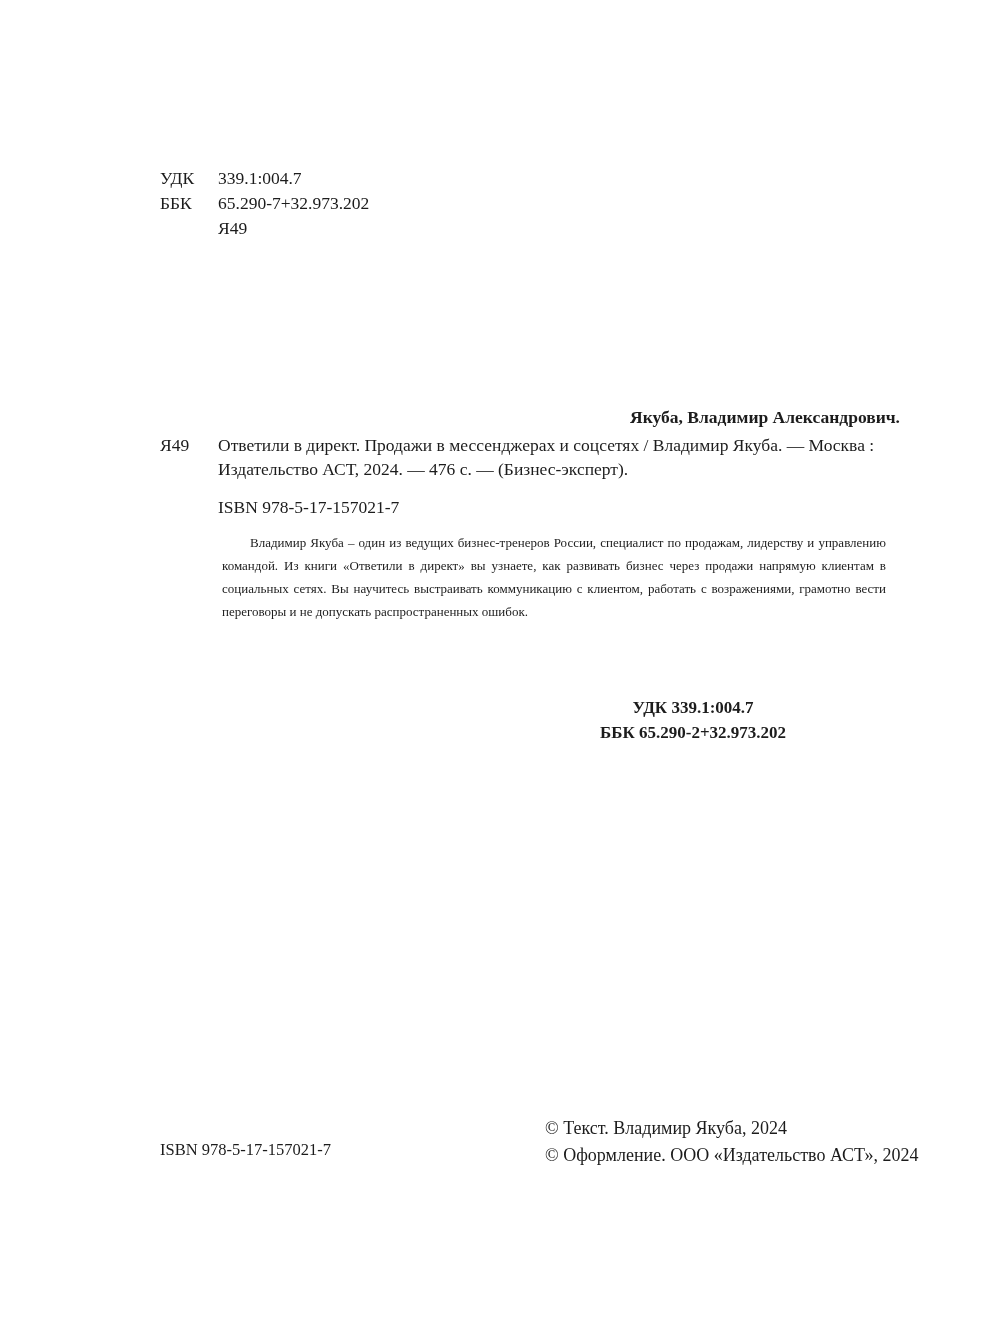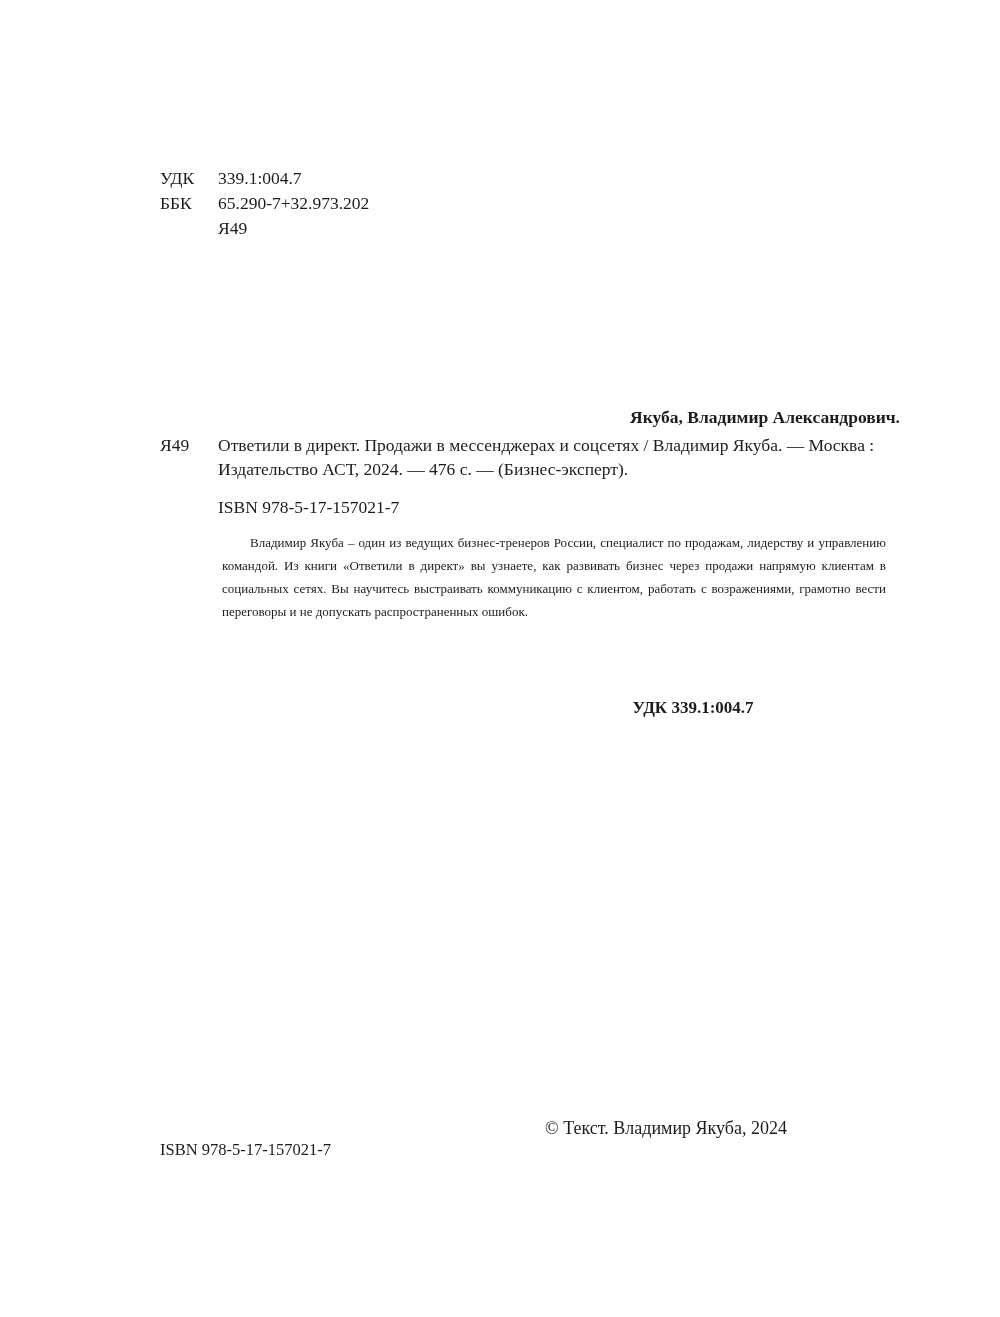--- a/index.html
+++ b/index.html
@@ -120,20 +120,22 @@
       <span class="entry-sign">Я49</span>
       <span class="entry-text">Ответили в директ. Продажи в мессенджерах и соцсетях / Владимир Якуба. — Москва : Издательство АСТ, 2024. — 476 с.  — (Бизнес-эксперт).</span>
     </div>
     <div class="isbn-line">ISBN  978-5-17-157021-7</div>
   </div>
 
   <div class="annotation">Владимир Якуба – один из ведущих бизнес-тренеров России, специалист по продажам, лидерству и управлению командой. Из книги «Ответили в директ» вы узнаете, как развивать бизнес через продажи напрямую клиентам в социальных сетях. Вы научитесь выстраивать коммуникацию с клиентом, работать с возражениями, грамотно вести переговоры и не допускать распространенных ошибок.</div>
 
   <div class="codes-right">
     <div>УДК 339.1:004.7</div>
+    <div>ББК 65.290-2+32.973.202</div>
   </div>
 
   <div class="footer-isbn">ISBN  978-5-17-157021-7</div>
   <div class="footer-copyright">
     <div>© Текст. Владимир Якуба, 2024</div>
+    <div>© Оформление. ООО «Издательство АСТ», 2024</div>
   </div>
 
 </div>
 
 </body></html>

